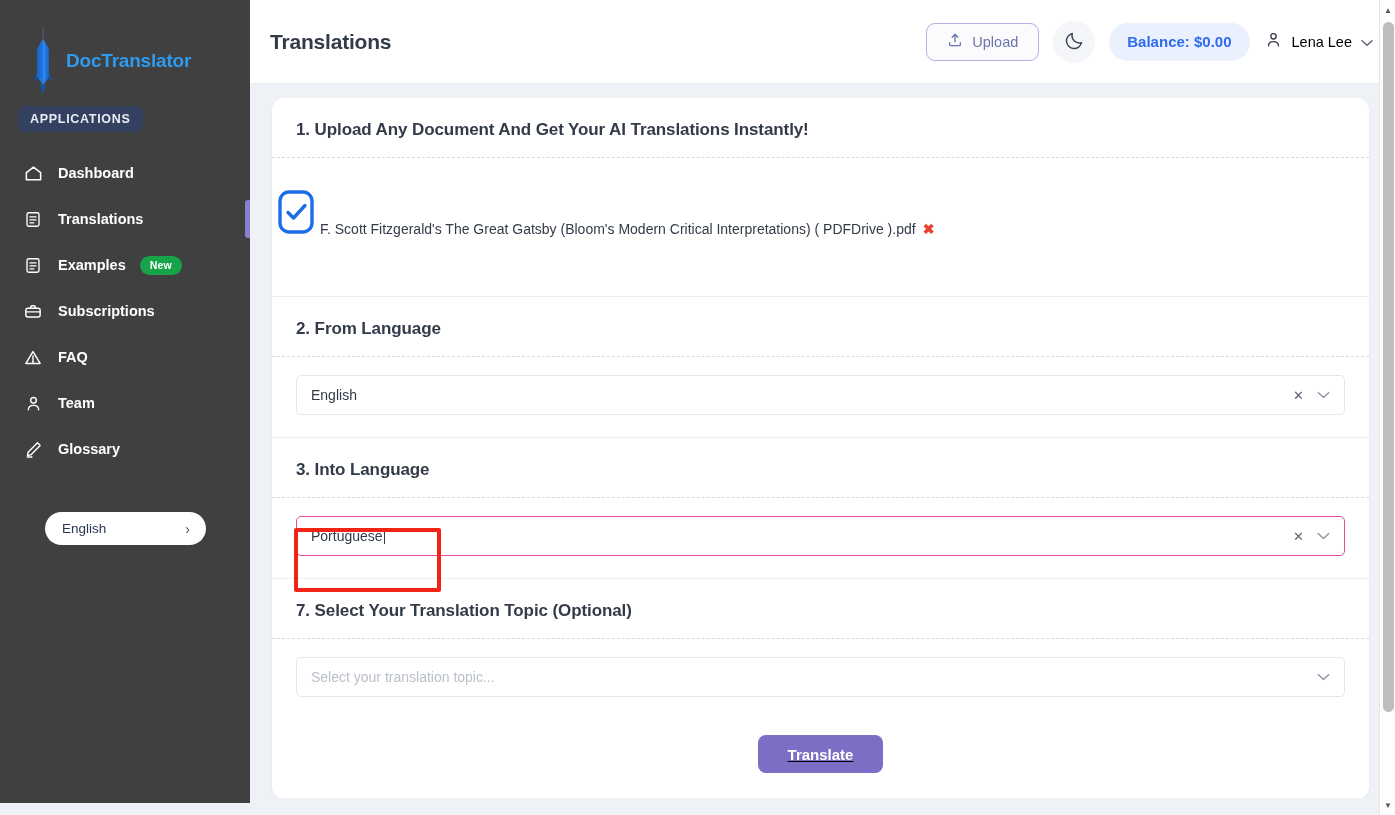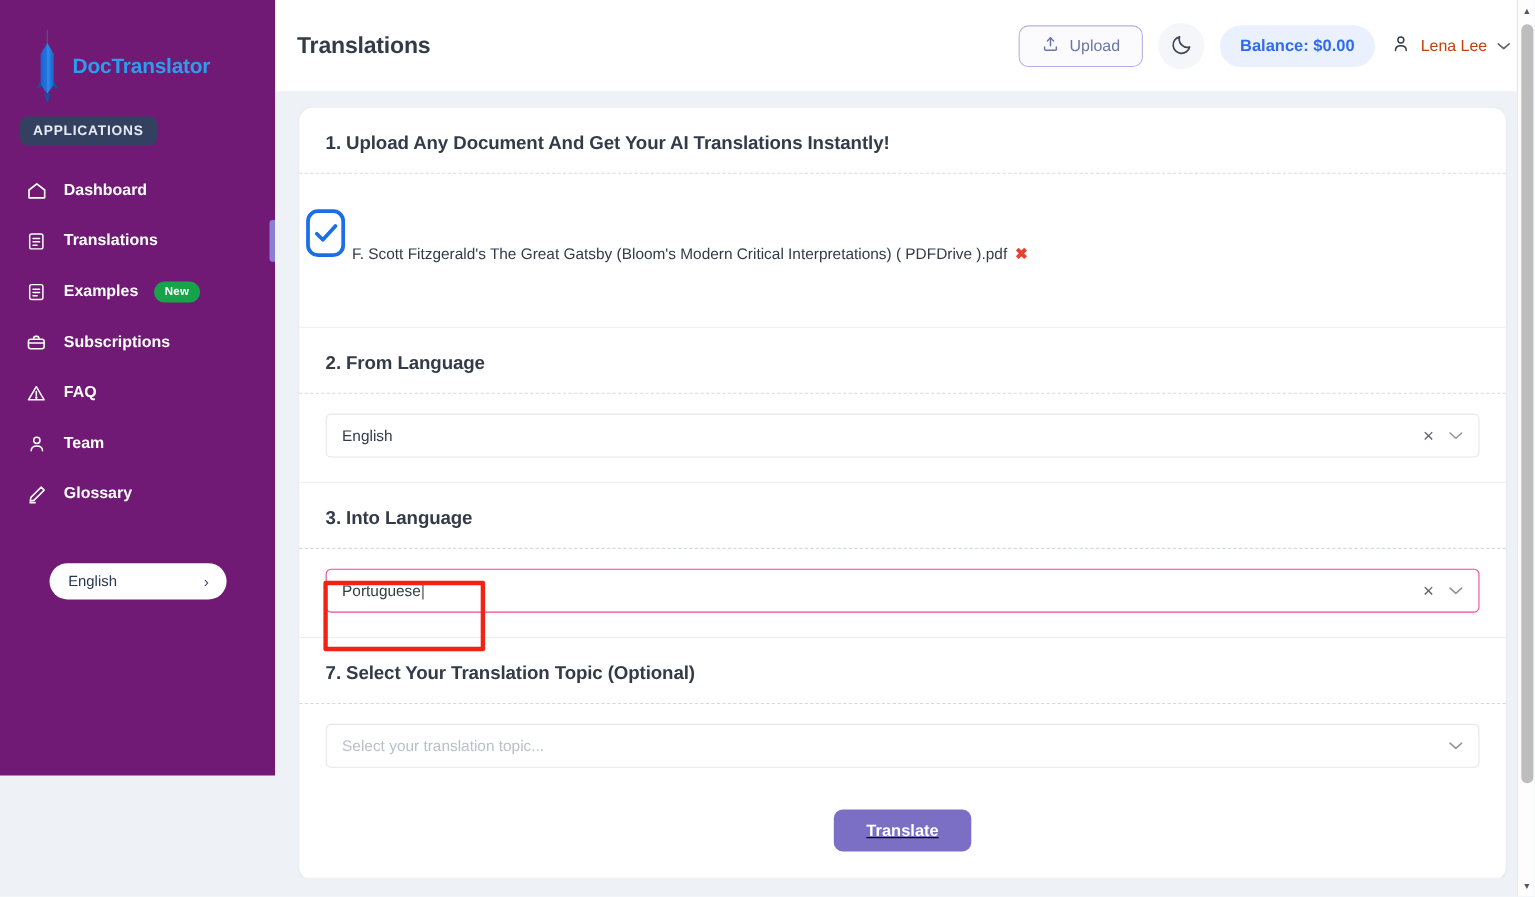--- a/index.html
+++ b/index.html
@@ -6,22 +6,22 @@
   html, body {
     width: 1395px; height: 815px;
     overflow: hidden;
     font-family: "Liberation Sans", sans-serif;
     background: #eef1f6;
   }
   .app { position: relative; width: 1395px; height: 815px; display: flex; }
 
   
   .sidebar {
-    width: 250px; height: 705px;
-    background: #701a75;
+    width: 250px; height: 803px;
+    background: #404040;
     position: relative;
     flex: 0 0 250px;
     overflow: hidden;
   }
   .brand {
     display: flex; align-items: center;
     padding: 22px 0 0 26px;
     height: 100px;
   }
   .brand-logo { width: 34px; height: 72px; position: relative; margin-right: 6px; }
@@ -135,21 +135,21 @@
     background: #eaf0fd;
     color: #2f6bef;
     font-size: 15px; font-weight: 600;
     border-radius: 20px;
     height: 38px;
     display: flex; align-items: center;
     padding: 0 18px;
     cursor: pointer;
   }
   .user-box { display: flex; align-items: center; gap: 9px; cursor: pointer; }
-  .user-name { font-size: 14.5px; color: #c2410c; }
+  .user-name { font-size: 14.5px; color: #000000; }
 
   
   .scrollarea { height: 714px; overflow: hidden; padding: 14px 26px 0 22px; }
   .card {
     background: #ffffff;
     border-radius: 12px;
     box-shadow: 0 1px 3px rgba(40,50,80,0.06);
     overflow: hidden;
   }
   .step-head {

